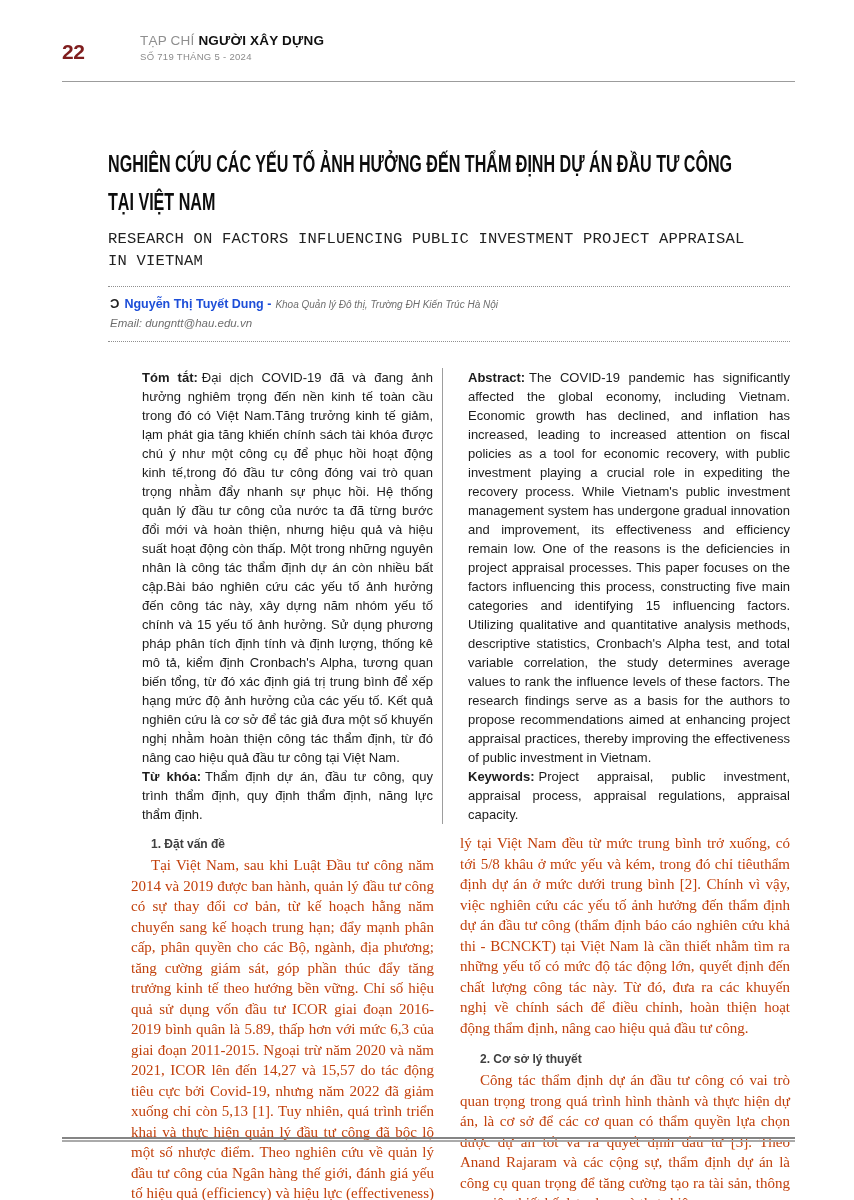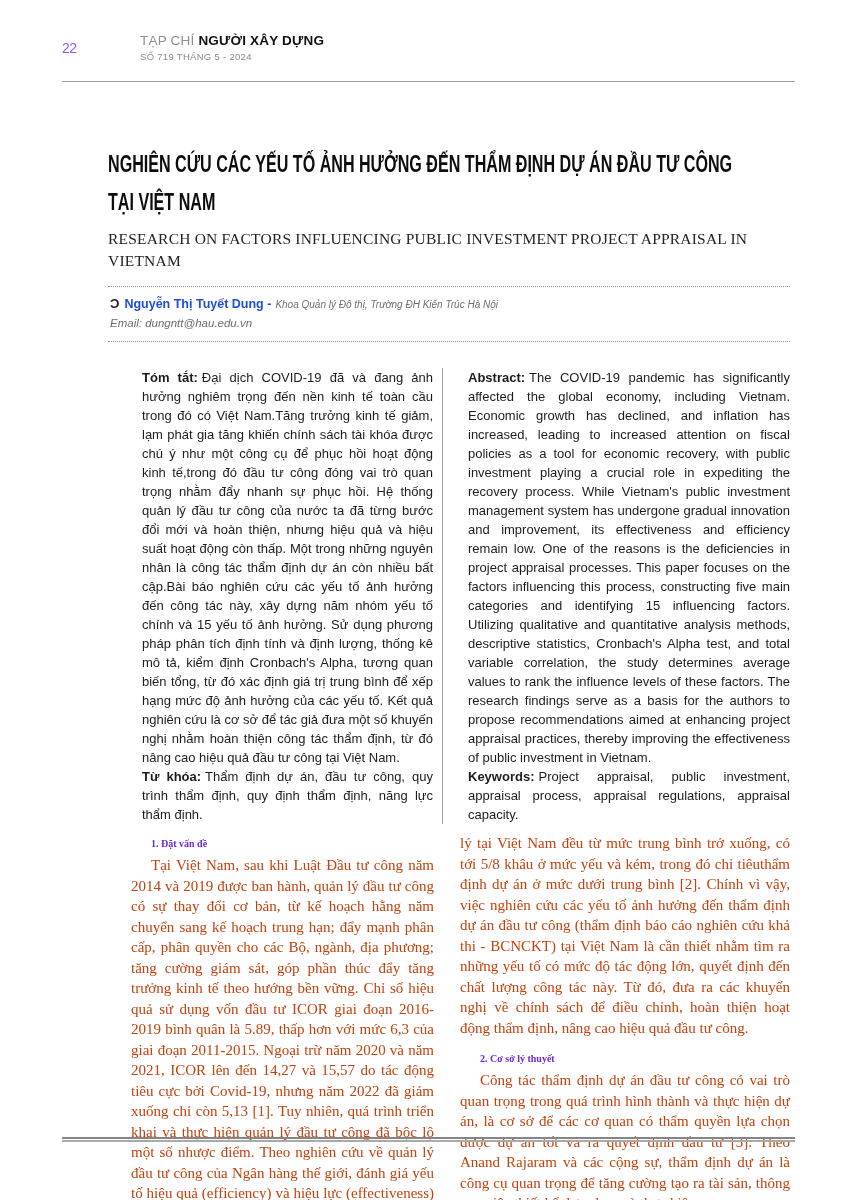--- a/index.html
+++ b/index.html
@@ -9,21 +9,21 @@
     width:854px; height:1200px;
     background:#ffffff;
     font-family:"Liberation Sans","DejaVu Sans",sans-serif;
     color:#1a1a1a;
     overflow:hidden;
     margin:0 auto;
   }
   
   .page-number {
     position:absolute; left:62px; top:40px;
-    font-size:14px; font-weight:400; color:#8b5cf6;
+    font-size:21px; font-weight:700; color:#7f1d1d;
     letter-spacing:-0.5px;
   }
   .journal-block { position:absolute; left:140px; top:33px; }
   .journal-line1 { font-size:13.5px; letter-spacing:0.2px; }
   .journal-prefix { color:#8f8f8f; font-weight:400; }
   .journal-name   { color:#111; font-weight:700; }
   .journal-issue  { font-size:9.5px; color:#8a8a8a; margin-top:3px; letter-spacing:0.3px; }
   .header-rule {
     position:absolute; left:62px; right:59px; top:81px;
     border-top:1.5px solid #9c9c9c;
@@ -34,21 +34,21 @@
   
   .title-vi {
     margin-left:-23px;
     color:#0d0d0d; font-weight:700; font-size:23px; line-height:38px;
     transform:scaleX(0.70); transform-origin:left top;
     letter-spacing:0px;
   }
   .title-vi div { white-space:nowrap; }
   .title-en {
     margin-left:-23px; margin-top:7px;
-    font-family:Liberation Serif, serif;
+    font-family:Liberation Mono, monospace;
     font-size:15.5px; line-height:22px; color:#222; letter-spacing:0.2px;
     max-width:660px;
   }
   
   .author-block {
     margin-left:-23px; margin-top:14px;
     border-top:1px dotted #8f8f8f; border-bottom:1px dotted #8f8f8f;
     padding:9px 0 12px 2px;
   }
   .author-line { font-size:12.5px; }
@@ -68,22 +68,22 @@
     font-size:13px; line-height:19px; text-align:justify; color:#1c1c1c;
   }
   .abstract-label { font-weight:700; padding-right:4px; }
   .keywords-para { margin-top:0px; }
 
   
   .body-row { display:flex; margin-top:9px; align-items:flex-start; }
   .body-col-left { width:312px; padding-right:9px; }
   .body-col-right { margin-left:17px; flex:1; }
   .section-heading {
-    font-family:Liberation Serif, serif;
-    font-weight:700; font-size:10px; color:#6d28d9;
+    font-family:Liberation Sans, sans-serif;
+    font-weight:700; font-size:12px; color:#404040;
     padding-left:20px; line-height:22px;
   }
   .body-para {
     font-family:"Liberation Serif","DejaVu Serif",serif;
     font-size:15px; line-height:20.5px; text-align:justify; color:#c2410c;
   }
   .indent { text-indent:20px; }
   .heading-2 { margin-top:10px; }
 
   

